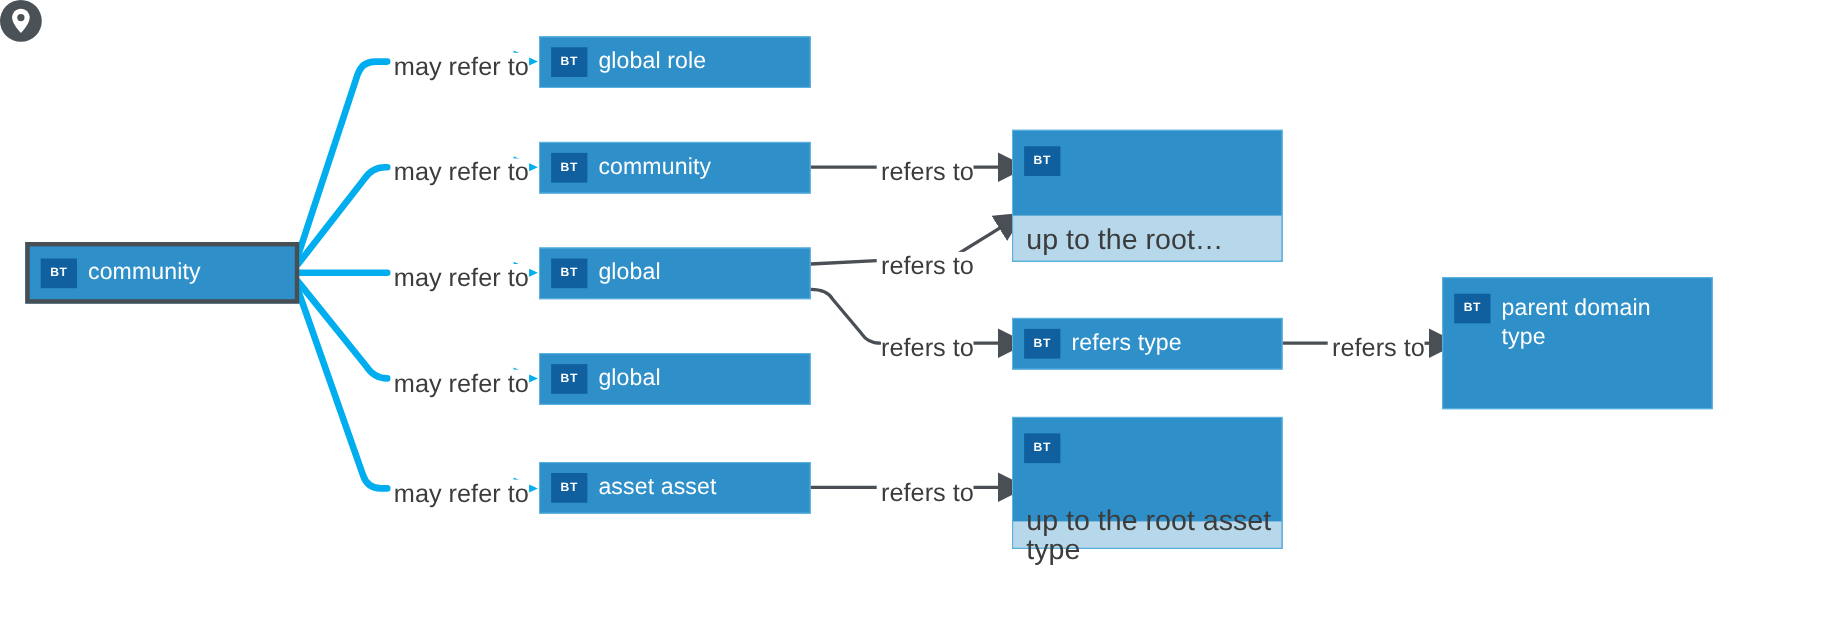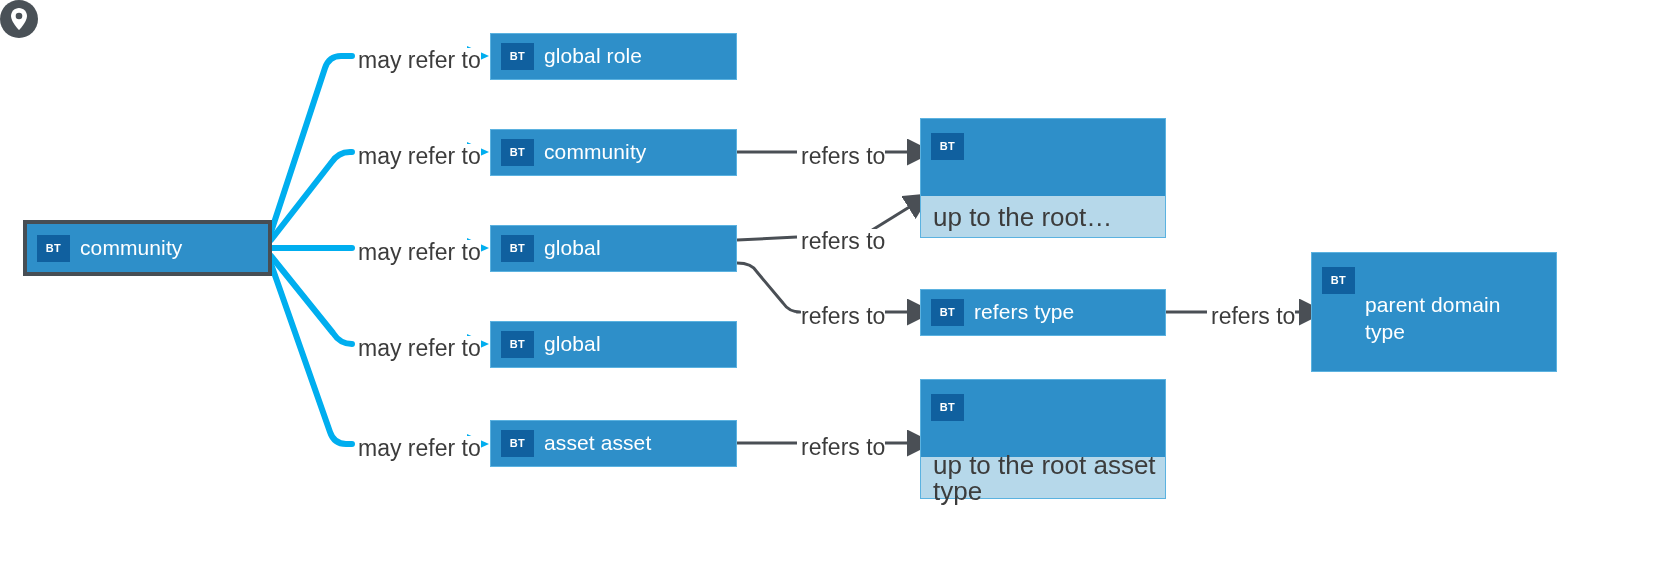--- a/index.html
+++ b/index.html
@@ -223,23 +223,23 @@
     <div class="node-head">
       <span class="bt-badge">BT</span>
       <span class="node-title">refers type</span>
     </div>
   </div>
 
   <div class="node" style="left:920px; top:379px; width:246px; height:120px;">
     <div class="node-head" style="align-items:flex-start; padding-top:14px;">
       <span class="bt-badge">BT</span>
     </div>
-    <div class="node-body" style="height:41px;margin-top:19px;">up to the root asset type</div>
+    <div class="node-body" style="height:24px;margin-top:19px;">up to the root asset type</div>
   </div>
 
   <div class="node" style="left:1311px; top:252px; width:246px; height:120px;">
     <div class="node-head" style="align-items:flex-start; padding-top:14px;">
       <span class="bt-badge">BT</span>
-      <span class="node-title" style="max-width:170px;margin-top:25px;">parent domain type</span>
+      <span class="node-title" style="max-width:170px;">parent domain type</span>
     </div>
   </div>
 
 </div>
 
 </body></html>

